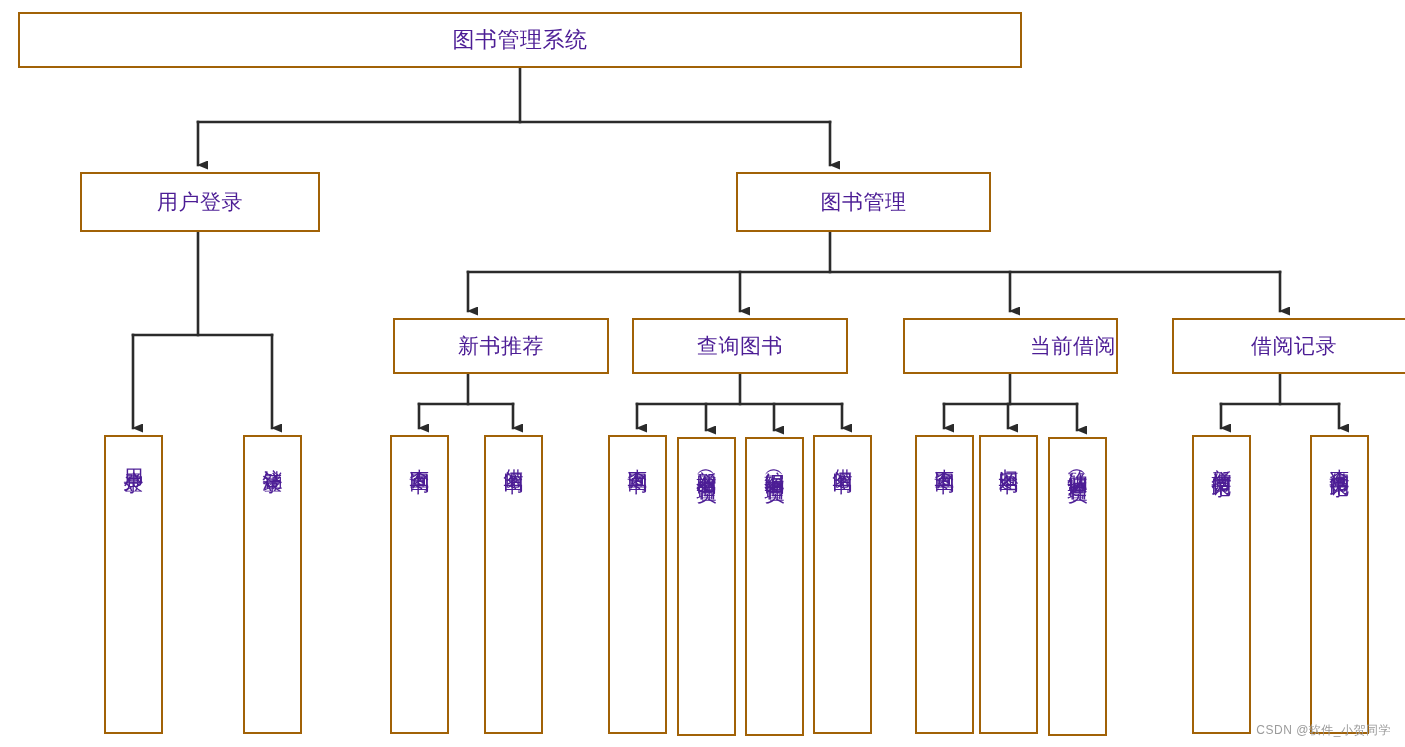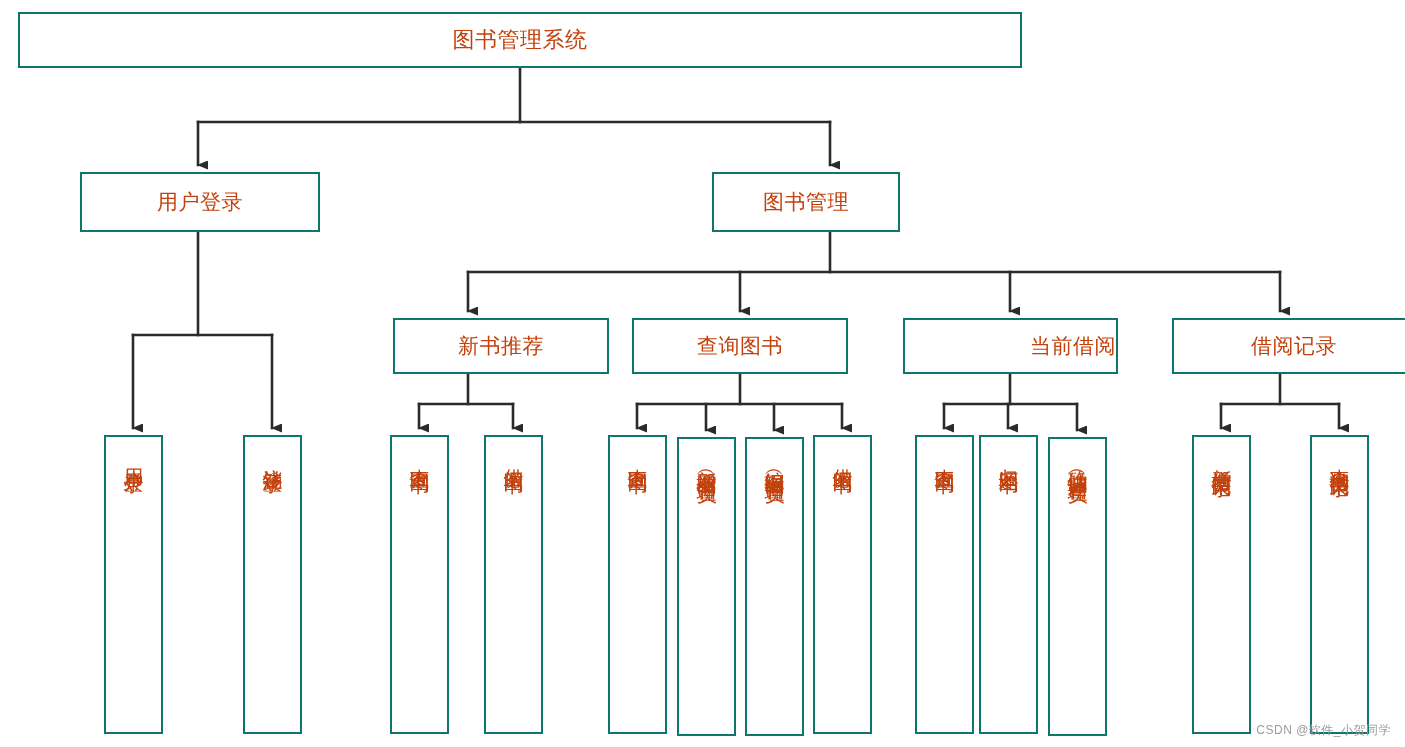--- a/index.html
+++ b/index.html
@@ -21,26 +21,26 @@
   #diagram-svg {
     position: absolute;
     left: 0;
     top: 0;
     width: 1405px;
     height: 747px;
   }
   .node {
     position: absolute;
     box-sizing: border-box;
-    border: 2px solid #0f766e;
+    border: 2px solid #a16207;
     background: #ffffff;
     display: flex;
     align-items: center;
     justify-content: center;
-    color: #c2410c;
+    color: #4c1d95;
     z-index: 2;
   }
   .node .label {
     display: block;
     text-align: center;
     line-height: 1.18;
     white-space: nowrap;
   }
   .node.horizontal .label {
     font-size: 21px;
@@ -128,21 +128,21 @@
     </g>
   </svg>
 
   <div class="node root horizontal" style="left:18px; top:12px; width:1004px; height:56px;">
     <span class="label">图书管理系统</span>
   </div>
 
   <div class="node horizontal" style="left:80px; top:172px; width:240px; height:60px;">
     <span class="label">用户登录</span>
   </div>
-  <div class="node horizontal" style="left:712px; top:172px; width:188px; height:60px;">
+  <div class="node horizontal" style="left:736px; top:172px; width:255px; height:60px;">
     <span class="label">图书管理</span>
   </div>
 
   <div class="node horizontal" style="left:362px; top:318px; width:216px; height:56px;margin-left:31px;">
     <span class="label">新书推荐</span>
   </div>
   <div class="node horizontal" style="left:632px; top:318px; width:216px; height:56px;">
     <span class="label">查询图书</span>
   </div>
   <div class="node horizontal" style="left:903px; top:318px; width:215px; height:56px;justify-content:flex-end;">

